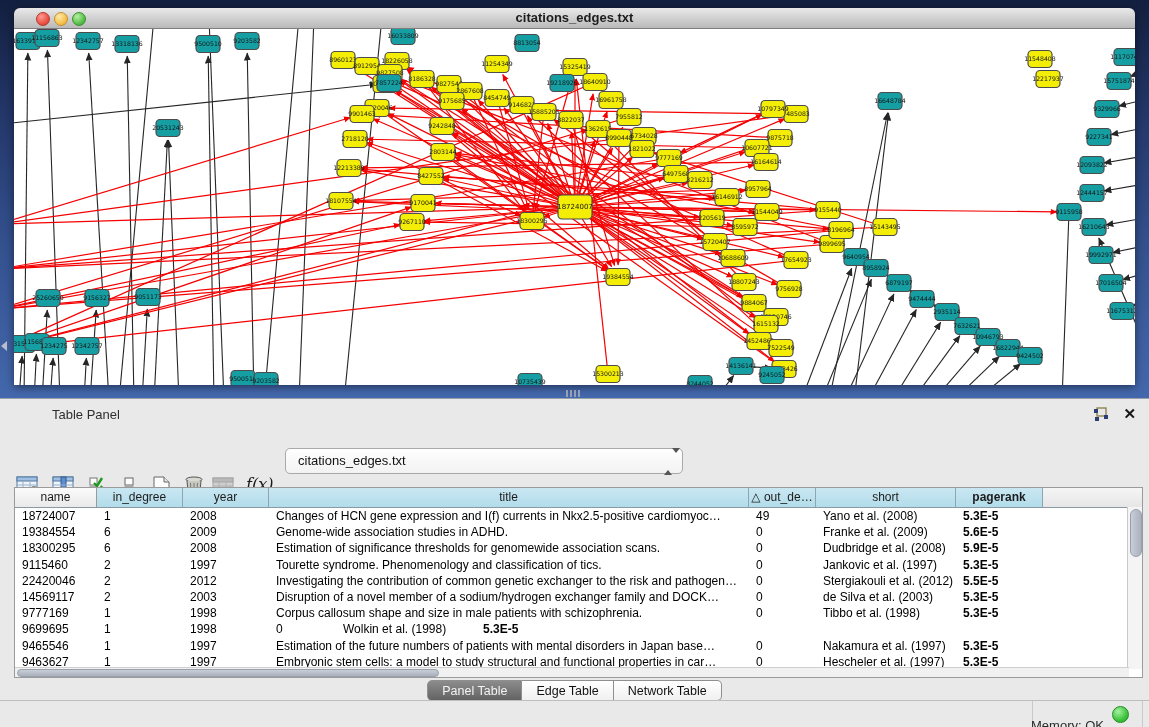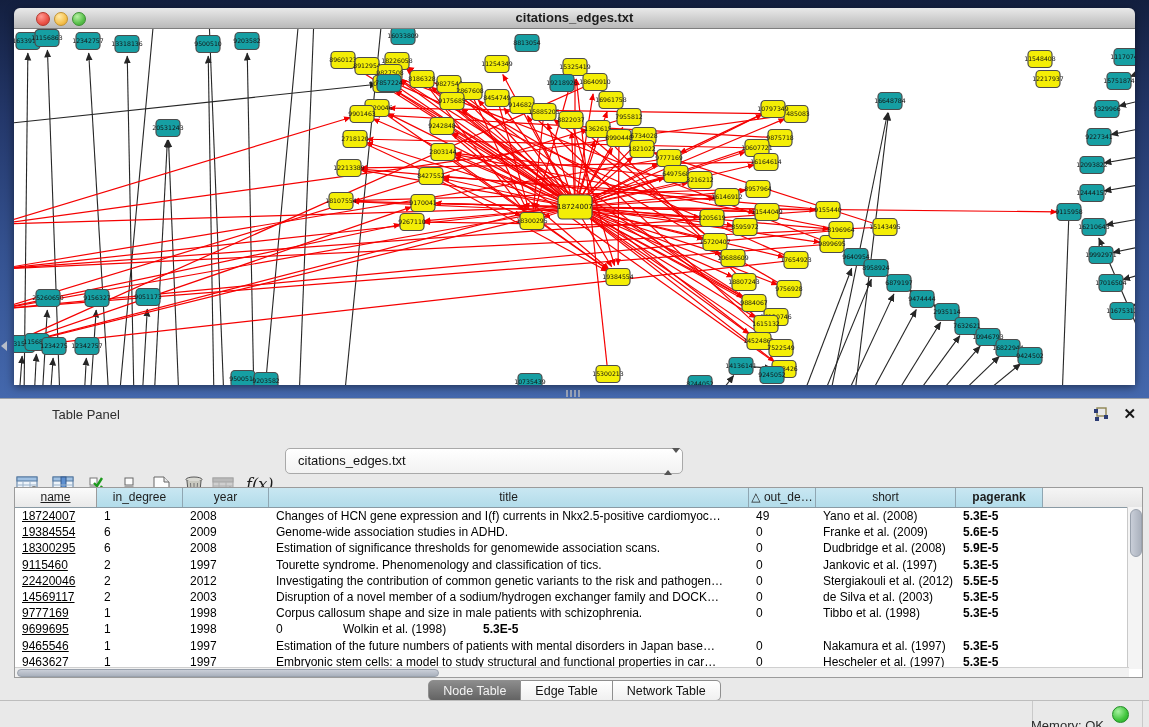--- a/index.html
+++ b/index.html
@@ -41,21 +41,21 @@
   
   .dtable{position:absolute;left:14px;top:88px;width:1129px;height:191px;background:#fff;border:1px solid #9b9b9b;box-sizing:border-box;}
   .thead{display:flex;height:19px;border-bottom:1px solid #8a9aa4;background:#cfe9f3;}
   .hc{box-sizing:border-box;border-right:1px solid #8fa6b2;font-size:12px;color:#1c1c1c;text-align:center;line-height:18px;
     background:linear-gradient(180deg,#c9e7f2,#b2dcea);overflow:hidden;white-space:nowrap;}
   .hc.first{background:linear-gradient(180deg,#fbfbfb,#e9e9e9);border-right:1px solid #9b9b9b;}
   .hc.fill{background:linear-gradient(180deg,#f5f5f5,#e6e6e6);border-right:none;}
   .tbody{position:relative;height:162px;overflow:hidden;}
   .trw{display:flex;height:16.2px;background:#fff;}
   .tc{box-sizing:border-box;padding-left:7px;font-size:12px;color:#000;line-height:16px;white-space:nowrap;overflow:hidden;}
-  .c0{width:82px;text-decoration:underline;} .c1{width:86px;} .c2{width:86px;} .c3{width:480px;} .c4{width:67px;} .c5{width:140px;} .c6{width:87px;font-weight:bold;} .c7{flex:1;}
+  .c0{width:82px;} .c1{width:86px;} .c2{width:86px;} .c3{width:480px;} .c4{width:67px;} .c5{width:140px;} .c6{width:87px;font-weight:bold;} .c7{flex:1;}
   .vscroll{position:absolute;right:0px;top:19px;width:14px;height:162px;background:#f4f4f4;border-left:1px solid #c9c9c9;}
   .vthumb{position:absolute;left:1.5px;top:2px;width:10px;height:46px;border-radius:6px;background:linear-gradient(90deg,#c9ced8,#aab1bd);border:1px solid #99a1ad;}
   .hscroll{position:absolute;left:0;bottom:0;width:1114px;height:9px;background:#f1f1f1;border-top:1px solid #cfcfcf;}
   .hthumb{position:absolute;left:2px;top:1px;width:420px;height:6px;border-radius:4px;background:linear-gradient(180deg,#c9ced8,#aab1bd);border:1px solid #99a1ad;}
   
   .tabs{position:absolute;left:0;top:281px;width:100%;height:21px;display:flex;justify-content:center;}
   .tabbtn{height:21px;line-height:21px;font-size:12.5px;text-align:center;border:1px solid #8f8f8f;border-left:none;
     background:linear-gradient(180deg,#ffffff,#f0f0f0);color:#111;box-sizing:border-box;padding:0 14px;}
   .tabbtn.sel{background:linear-gradient(180deg,#8c8c8c,#636363);color:#f3f3f3;}
   .tabbtn:first-child{border-radius:5px 0 0 5px;border-left:1px solid #8f8f8f;}
@@ -823,21 +823,21 @@
           <span class="tc c2">1997</span>
           <span class="tc c3">Tourette syndrome. Phenomenology and classification of tics.</span>
           <span class="tc c4">0</span>
           <span class="tc c5">Jankovic et al. (1997)</span>
           <span class="tc c6">5.3E-5</span>
         </div>
         <div class="trw">
           <span class="tc c0">22420046</span>
           <span class="tc c1">2</span>
           <span class="tc c2">2012</span>
-          <span class="tc c3">Investigating the contribution of common genetic variants to the risk and pathogen…</span>
+          <span class="tc c3">Investigating the contribution of common genetic exchanger to the risk and pathogen…</span>
           <span class="tc c4">0</span>
           <span class="tc c5">Stergiakouli et al. (2012)</span>
           <span class="tc c6">5.5E-5</span>
         </div>
         <div class="trw">
           <span class="tc c0">14569117</span>
           <span class="tc c1">2</span>
           <span class="tc c2">2003</span>
           <span class="tc c3">Disruption of a novel member of a sodium/hydrogen exchanger family and DOCK…</span>
           <span class="tc c4">0</span>
@@ -882,21 +882,21 @@
       </div>
     <div class="vscroll">
         <div class="vthumb"></div>
       </div>
   <div class="hscroll">
         <div class="hthumb"></div>
       </div>
     </div>
 
   <div class="tabs" id="tabs">
-      <span class="tabbtn sel">Node Table</span>
+      <span class="tabbtn sel">Panel Table</span>
       <span class="tabbtn">Edge Table</span>
       <span class="tabbtn">Network Table</span>
     </div>
 </div>
 
 <div class="statusbar">
   <div class="sep1"></div>
   <div class="sep2"></div>
   <span class="mem-label">Memory: OK</span>
   <span class="mem-dot"></span>

